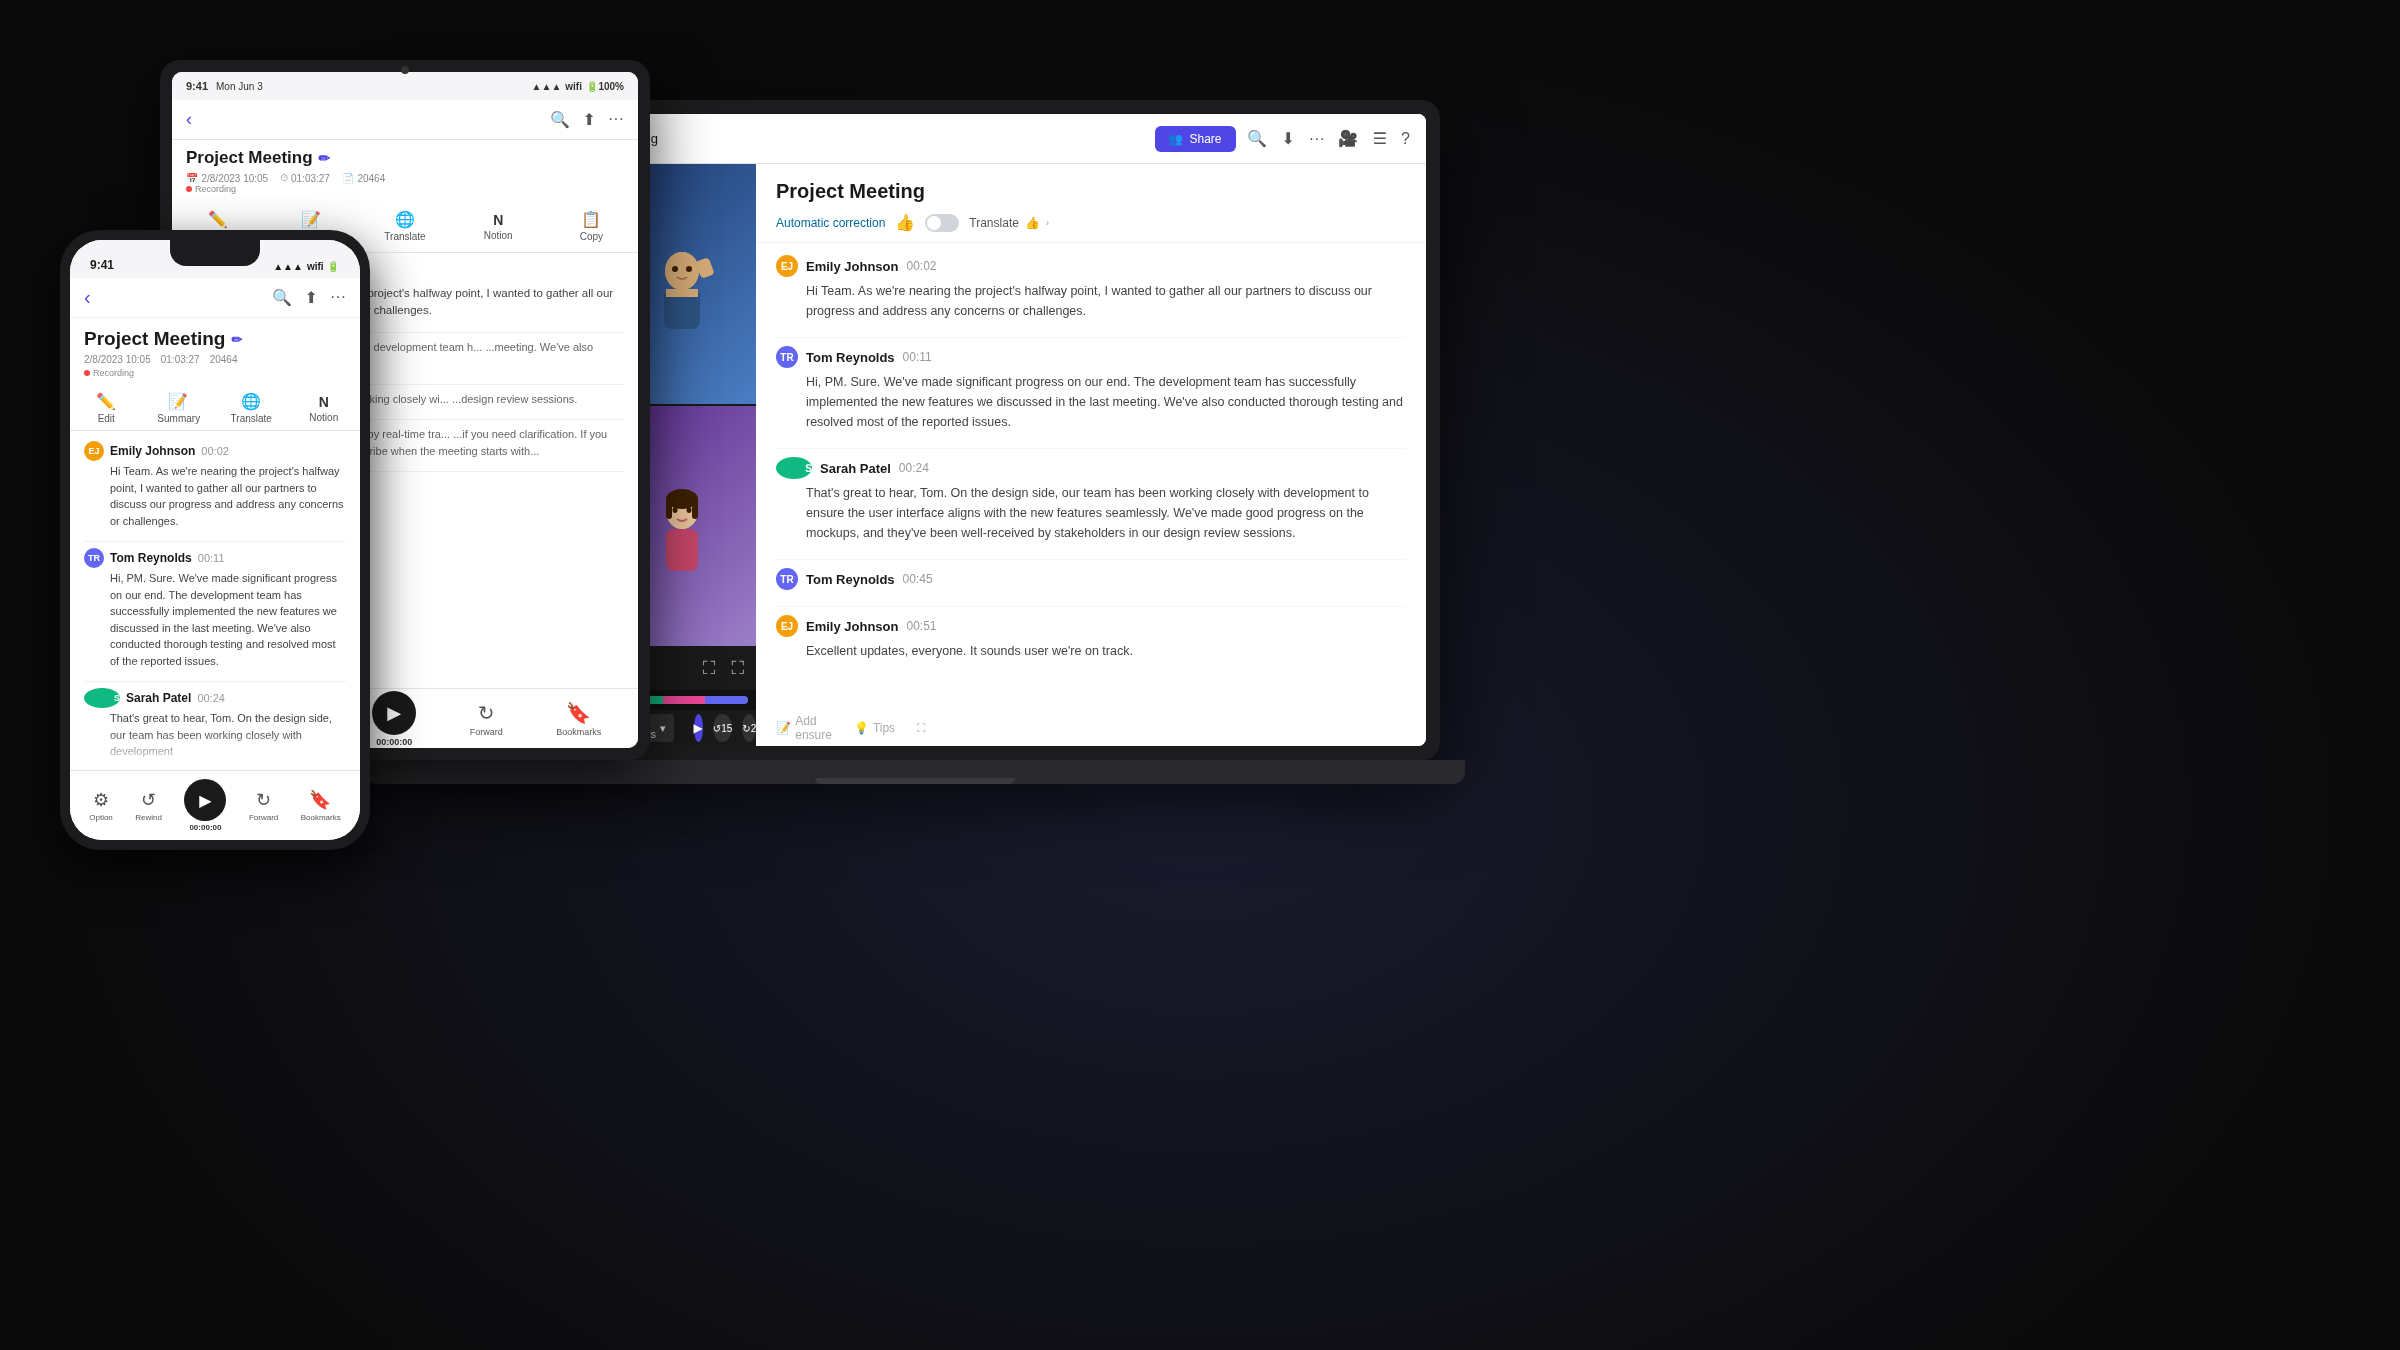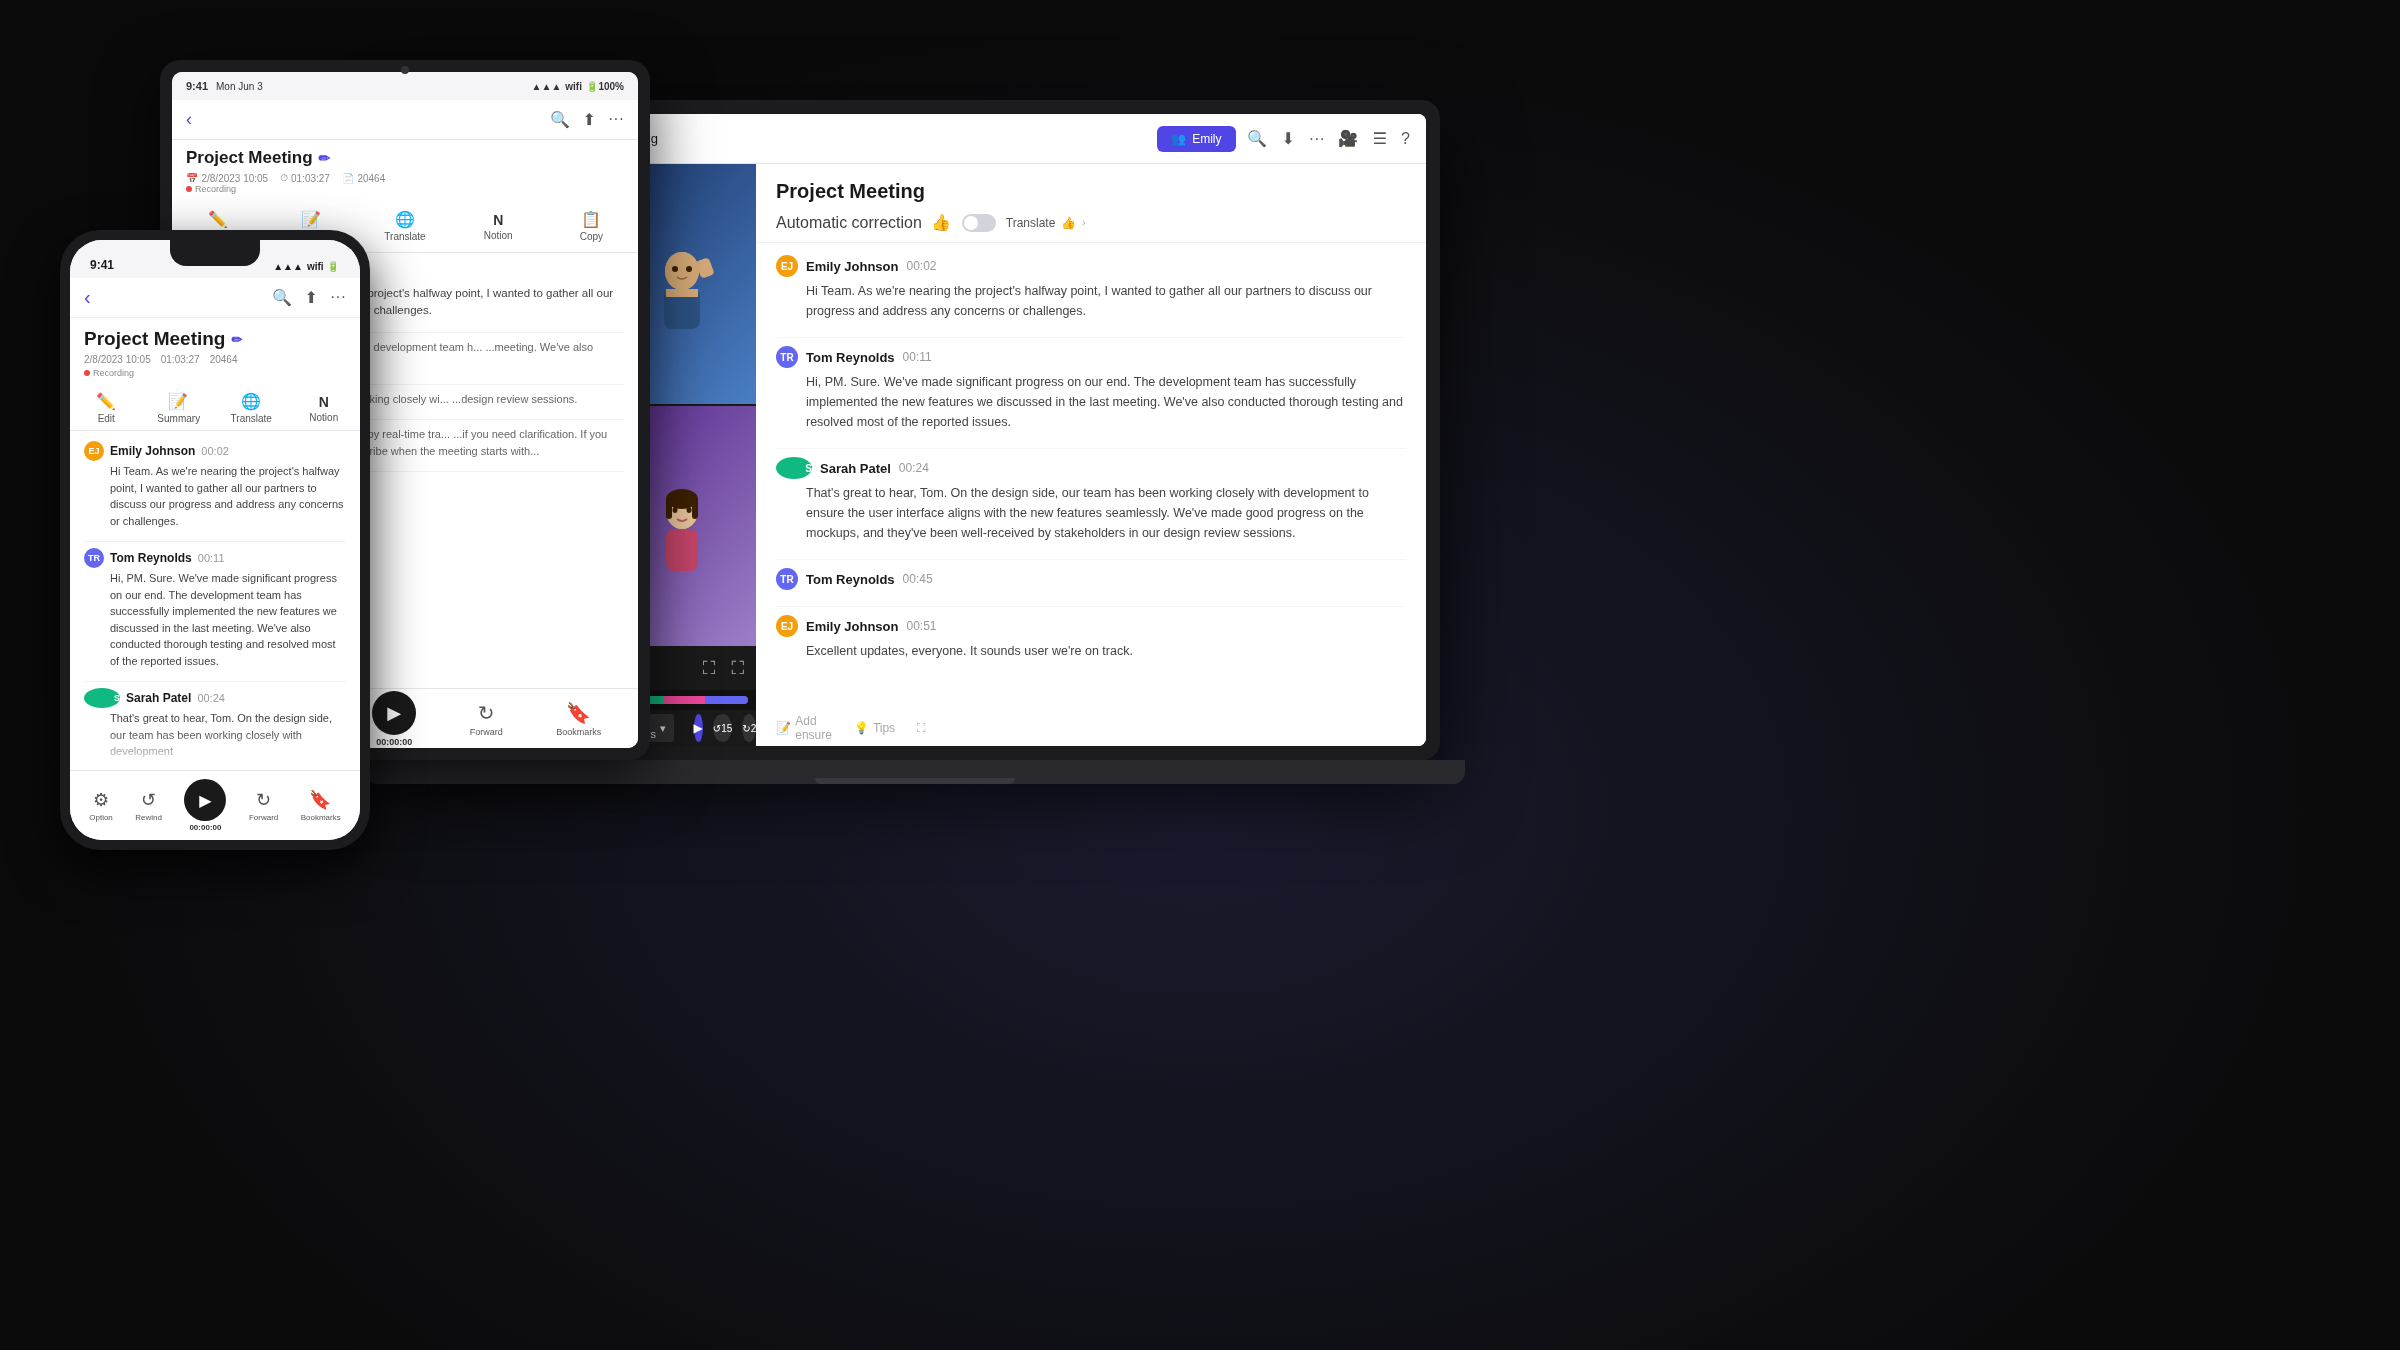--- a/index.html
+++ b/index.html
@@ -307,21 +307,21 @@
       font-size: 20px;
       font-weight: 700;
       color: #1a1a1a;
       margin-bottom: 10px;
     }
     .transcript-controls {
       display: flex;
       align-items: center;
       gap: 10px;
     }
-    .auto-correction-label { font-size: 16px; color: #404040; }
+    .auto-correction-label { font-size: 12px; color: #0369a1; }
     .toggle-switch {
       width: 34px;
       height: 18px;
       background: #d1d5db;
       border-radius: 9px;
       position: relative;
       cursor: pointer;
     }
     .toggle-switch::after {
       content: '';
@@ -791,21 +791,21 @@
               <rect x="9" y="9" width="5" height="5" rx="1" fill="white"></rect>
             </svg>
         </div>
         <span class="breadcrumb-sep">›</span>
         <span class="breadcrumb-text">Dashboard</span>
         <span class="breadcrumb-sep">/</span>
         <span class="breadcrumb-current">Project Meeting</span>
         <div class="header-spacer"></div>
         <button class="share-btn">
           <span>👥</span>
-          <span>Emily</span>
+          <span>Share</span>
         </button>
         <div class="header-icons">
           <span class="header-icon">🔍</span>
           <span class="header-icon">⬇</span>
           <span class="header-icon">···</span>
           <span class="header-icon">🎥</span>
           <span class="header-icon">☰</span>
           <span class="header-icon">?</span>
         </div>
       </div>

